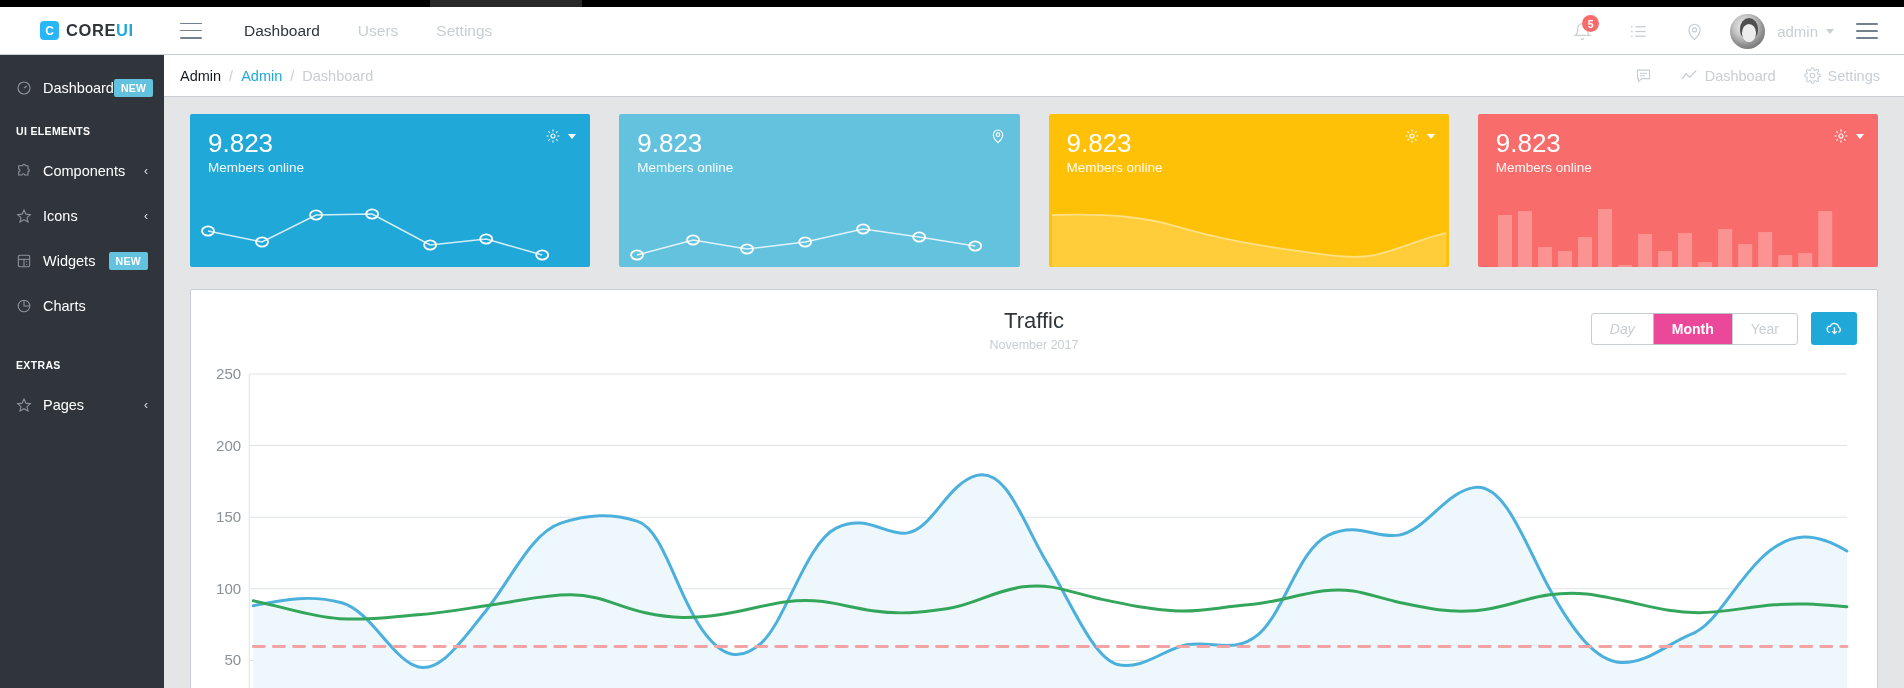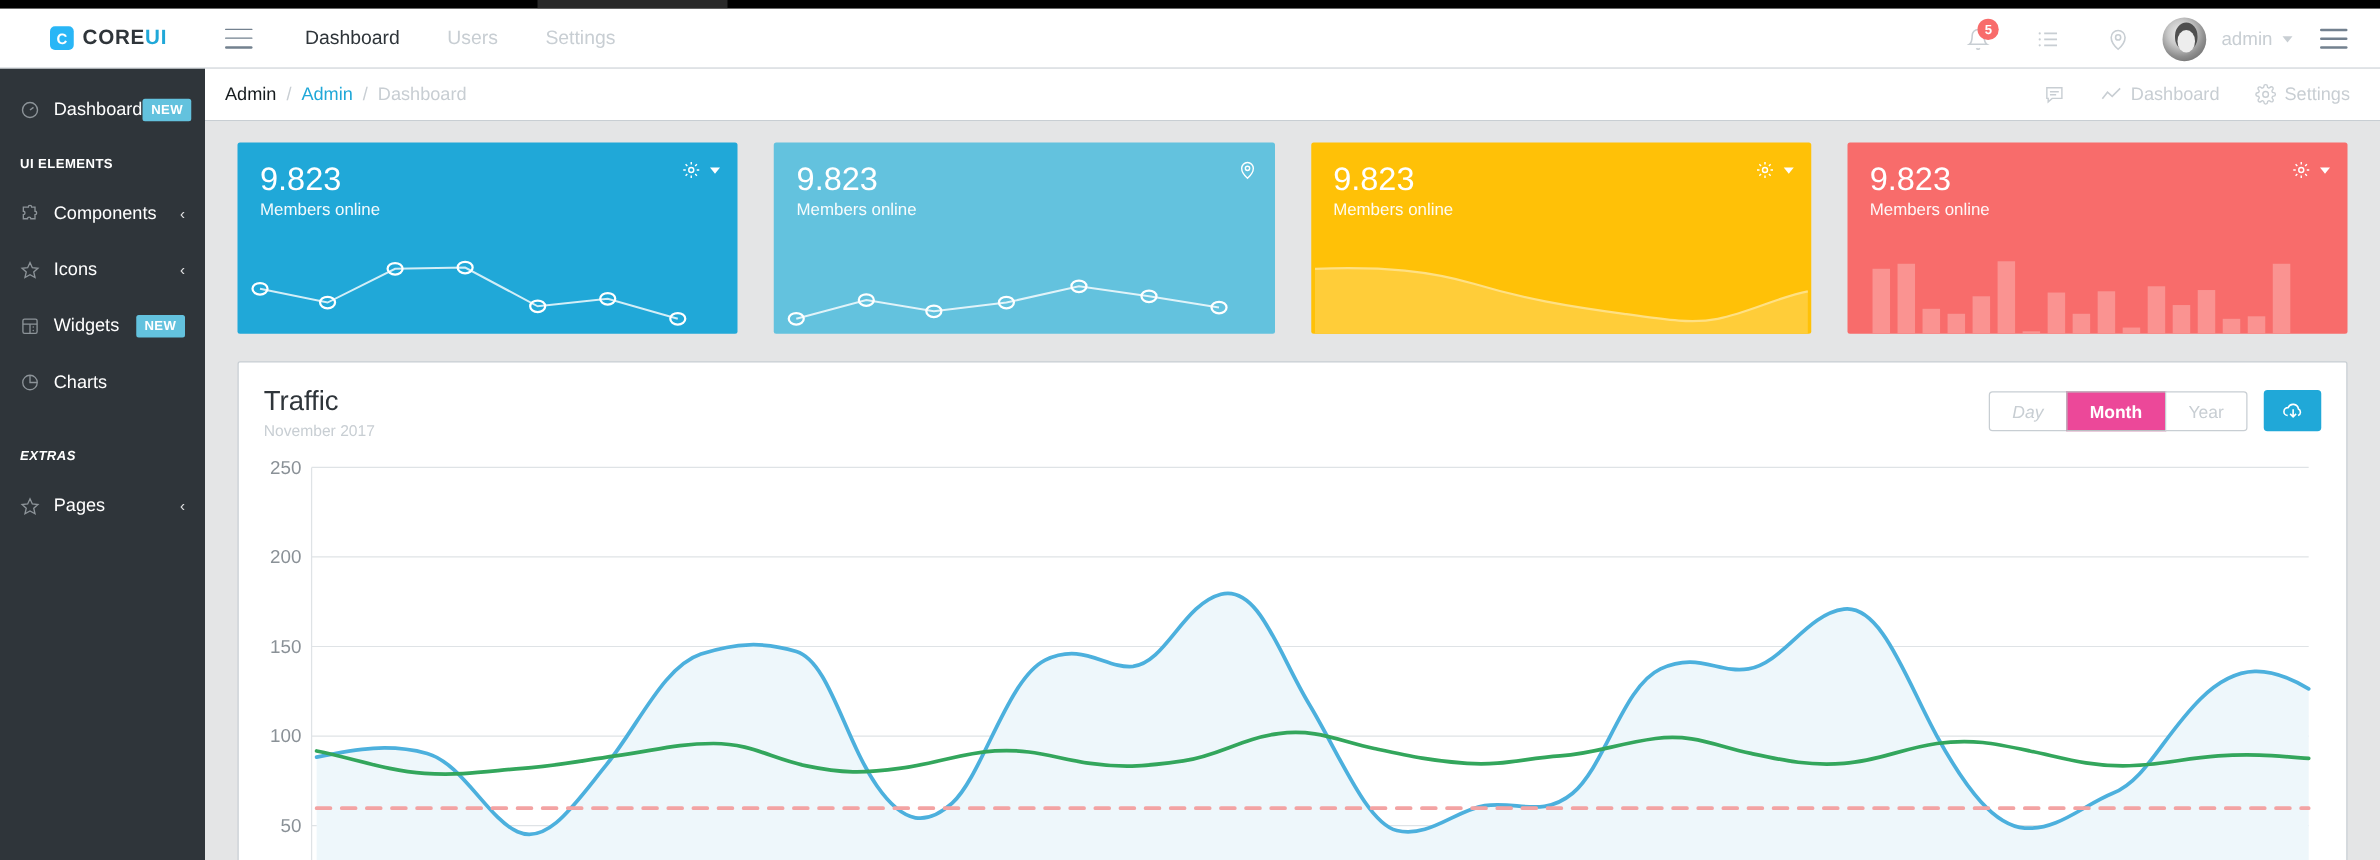--- a/index.html
+++ b/index.html
@@ -99,21 +99,21 @@
                   align-items:center; gap:7px; cursor:pointer; }
   .card svg.spark { position:absolute; left:0; bottom:0; width:100%; }
   .card-blue   { background:#20a8d8; }
   .card-ltblue { background:#63c2de; }
   .card-yellow { background:#ffc107; }
   .card-red    { background:#f86c6b; }
 
   
   #traffic { margin-top:22px; background:#fff; border:1px solid #c8ced3; border-radius:2px;
              height:460px; position:relative; }
-  #traffic-head { padding:19px 20px 0 20px; position:relative; height:74px; }
+  #traffic-head { padding:19px 20px 0 20px; position:relative; height:74px;text-align:center; }
   #traffic-title { font-size:22px; color:#2f353a; font-weight:400; line-height:1.1; }
   #traffic-sub { font-size:12.5px; color:#c8ced3; margin-top:5px; }
   #traffic-actions { position:absolute; right:20px; top:22px; display:flex; align-items:center; gap:13px; }
   .btn-group { display:flex; }
   .bg-btn { font-size:14px; padding:7px 18px; border:1px solid #c8ced3; color:#c8ced3;
             background:#fff; cursor:pointer; margin-left:-1px; }
   .bg-btn:first-child { margin-left:0; border-radius:3px 0 0 3px;font-style:italic; }
   .bg-btn:last-child  { border-radius:0 3px 3px 0; }
   .bg-btn.active { background:#ec4899; color:#fff; border-color:#b9bec1; font-weight:700; }
   .btn-dl { width:46px; height:33px; background:#20a8d8; border-radius:3px;
@@ -249,21 +249,21 @@
     <div class="side-item">
       <span class="s-ico">
         <svg width="16" height="16" viewBox="0 0 24 24" fill="none" stroke="#8d9499" stroke-width="1.6">
           <circle cx="12" cy="12" r="8.7"></circle>
             <path d="M12 3.3V12h8.7"></path>
         </svg>
       </span>
       <span class="side-label">Charts</span>
     </div>
 
-    <div class="side-title" style="height:56px;font-style:italic;">EXTRAS</div>
+    <div class="side-title" style="height:56px;">EXTRAS</div>
     <div class="sp-6"></div>
 
     <div class="side-item">
       <span class="s-ico">
         <svg width="16" height="16" viewBox="0 0 24 24" fill="none" stroke="#8d9499" stroke-width="1.6">
           <polygon points="12,3 14.8,9.2 21.5,9.9 16.5,14.4 18,21 12,17.6 6,21 7.5,14.4 2.5,9.9 9.2,9.2"></polygon>
         </svg>
       </span>
       <span class="side-label">Pages</span>
       <span class="side-chev">‹</span>

